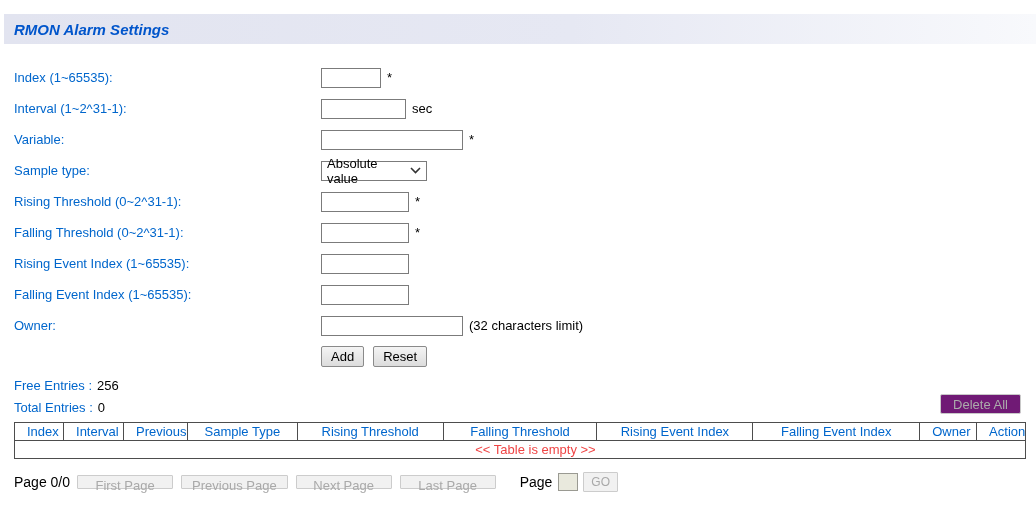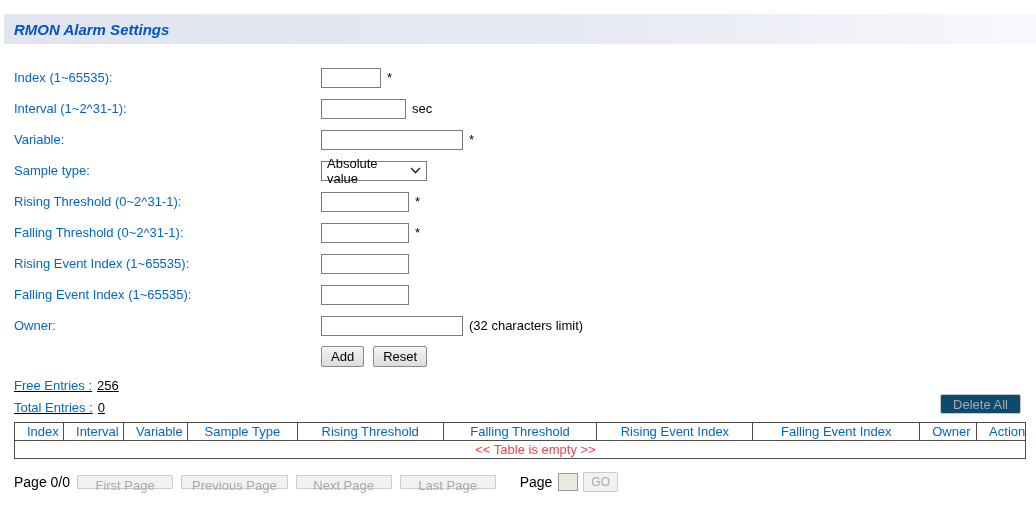--- a/index.html
+++ b/index.html
@@ -52,28 +52,28 @@
   
   .btn {
     height: 21px; padding: 1px 9px;
     background: linear-gradient(#f4f4f4, #dcdcdc);
     border: 1px solid #8a8a8a; border-radius: 2px;
     font-family: "Liberation Sans", sans-serif; font-size: 13px; color: #000;
   }
   .btn + .btn { margin-left: 9px; }
 
   
-  .summary { position: relative; margin-left: 14px; margin-top: 2px; text-decoration: underline; }
+  .summary { position: relative; margin-left: 14px; margin-top: 2px; }
   .summary-line { height: 22px; display: flex; align-items: center; }
   .summary-line .lbl { color: #0066cc; margin-right: 5px; }
   .summary-line .val { color: #000; }
   .delete-all {
     position: absolute; right: 15px; bottom: 4px;
     height: 20px; padding: 1px 12px;
-    background: #0c4a6e; border: 1px solid #c9c9c9; border-radius: 2px;
+    background: #701a75; border: 1px solid #c9c9c9; border-radius: 2px;
     color: #ababab; font-size: 13px;
   }
 
   
   .tbl-wrap { margin: 4px 10px 0 14px; }
   table.tbl {
     width: 100%; border-collapse: collapse;
     border: 1px solid #4d4d4d;
     table-layout: fixed;
   }
@@ -228,21 +228,21 @@
           <col style="width:15.22%">
         <col style="width:15.42%">
           <col style="width:16.50%">
           <col style="width:5.63%">
         <col style="width:4.83%">
       </colgroup>
       <thead>
         <tr>
           <th>Index</th>
           <th>Interval</th>
-          <th>Variable</th>
+          <th>Previous</th>
           <th>Sample Type</th>
           <th>Rising Threshold</th>
           <th>Falling Threshold</th>
           <th>Rising Event Index</th>
           <th>Falling Event Index</th>
           <th>Owner</th>
           <th>Action</th>
         </tr>
       </thead>
       <tbody>

